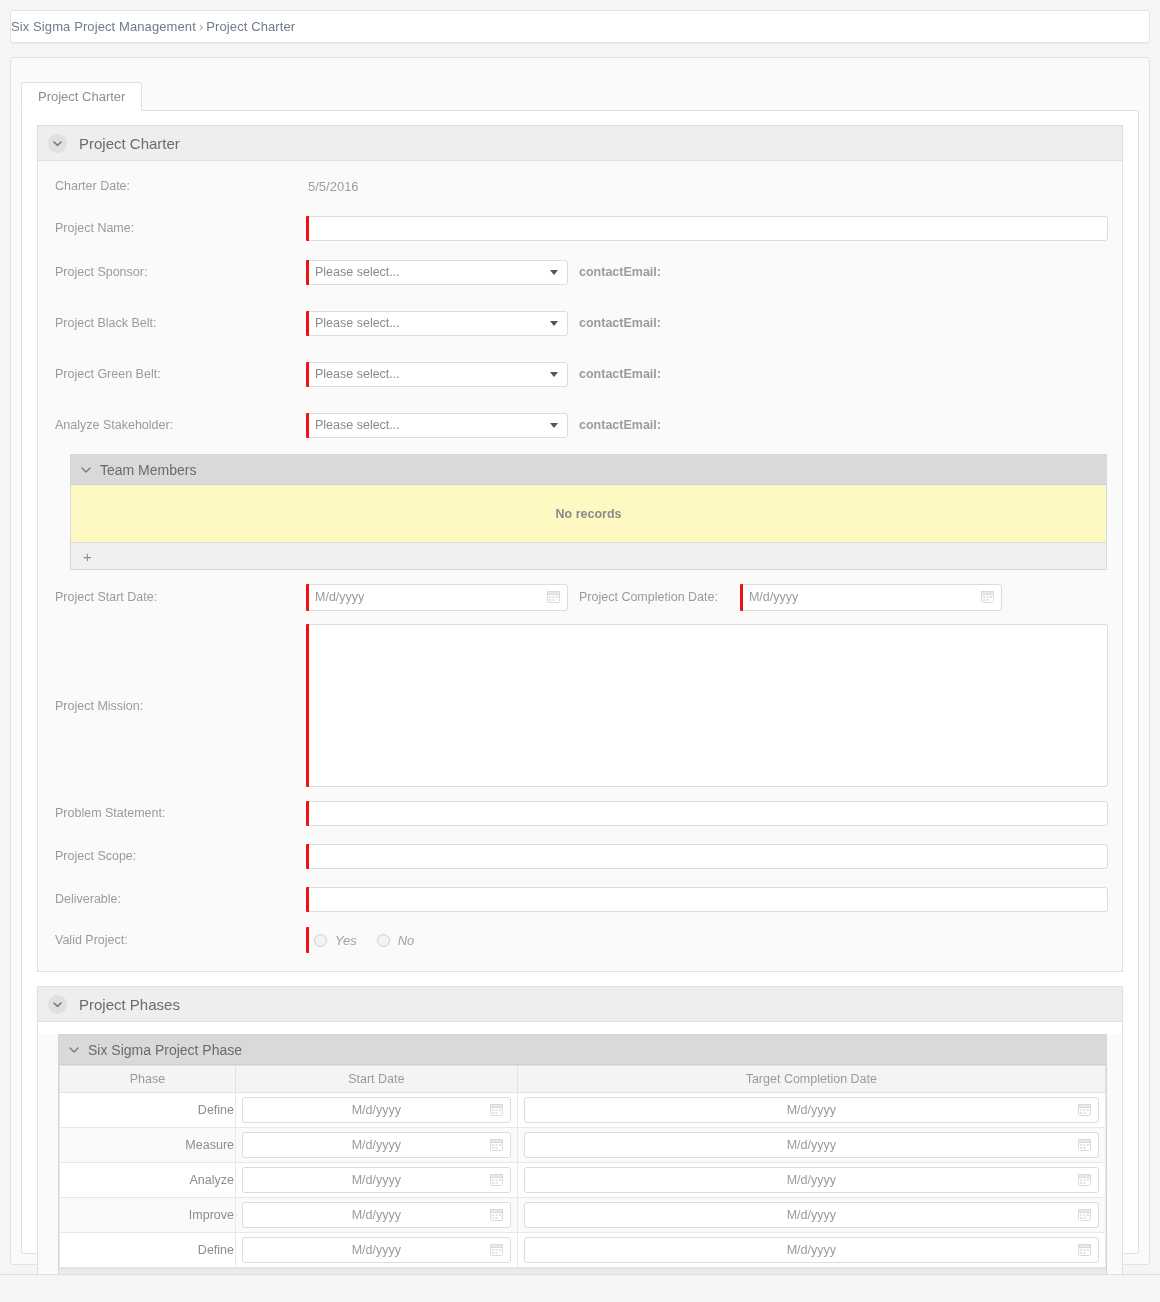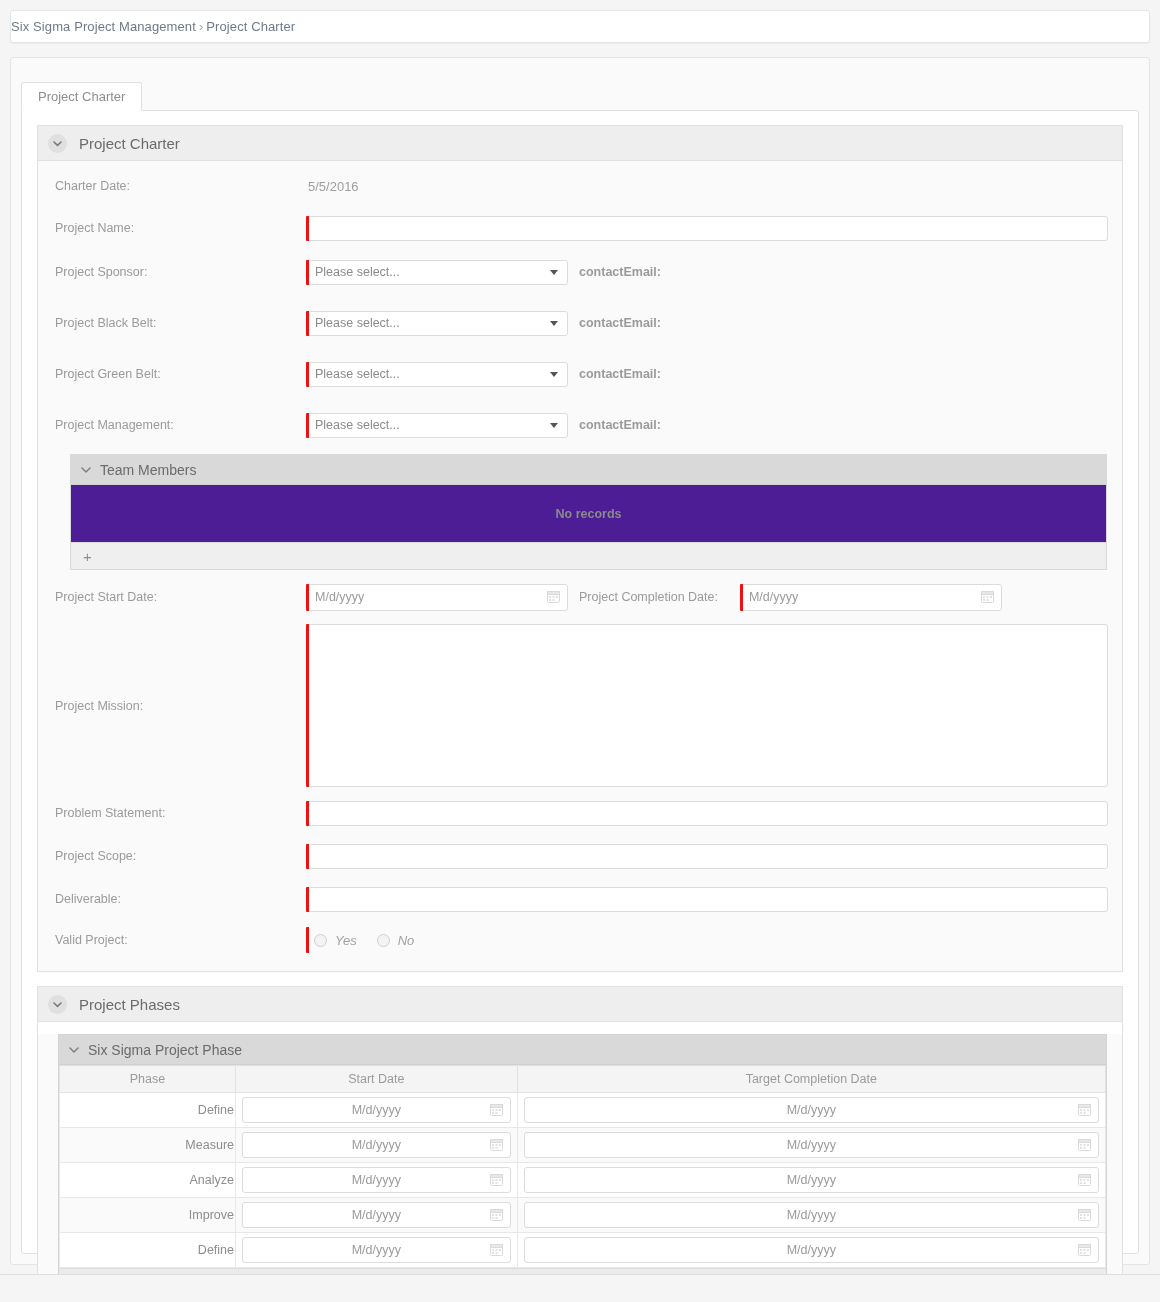--- a/index.html
+++ b/index.html
@@ -138,21 +138,21 @@
   
   .subpanel { margin: 2px 15px 10px 32px; border: 1px solid #d8d8d8; }
   .subpanel-head {
     height: 30px; background: #d9d9d9;
     display: flex; align-items: center; padding-left: 10px;
     border-bottom: 1px solid #cfcfcf;
   }
   .subpanel-title { font-size: 14px; color: #6b6b6b; margin-left: 9px; }
   .chev-plain { color: #7b7b7b; font-size: 12px; line-height: 1; }
   .subpanel-body {
-    background: #4c1d95; height: 57px;
+    background: #fef9c3; height: 57px;
     display: flex; align-items: center; justify-content: center;
   }
   .norecords { font-size: 12.5px; font-weight: bold; color: #8a8a8a; }
   .subpanel-foot {
     height: 27px; background: #efefef; border-top: 1px solid #dcdcdc;
     display: flex; align-items: center; padding-left: 12px;
   }
   .plus-btn { color: #8d8d8d; font-size: 15px; line-height: 1; }
 
   
@@ -269,21 +269,21 @@
           <div class="fctl req">
             <div class="ddl">
               <span>Please select...</span>
               <span class="caret"></span>
             </div>
           </div>
           <div class="contact-email">contactEmail:</div>
         </div>
 
         <div class="frow" style="margin-bottom:14px;">
-          <div class="flabel">Project Management:</div>
+          <div class="flabel">Analyze Stakeholder:</div>
           <div class="fctl req">
             <div class="ddl">
               <span>Please select...</span>
               <span class="caret"></span>
             </div>
           </div>
           <div class="contact-email">contactEmail:</div>
         </div>
 
         <div class="subpanel">

